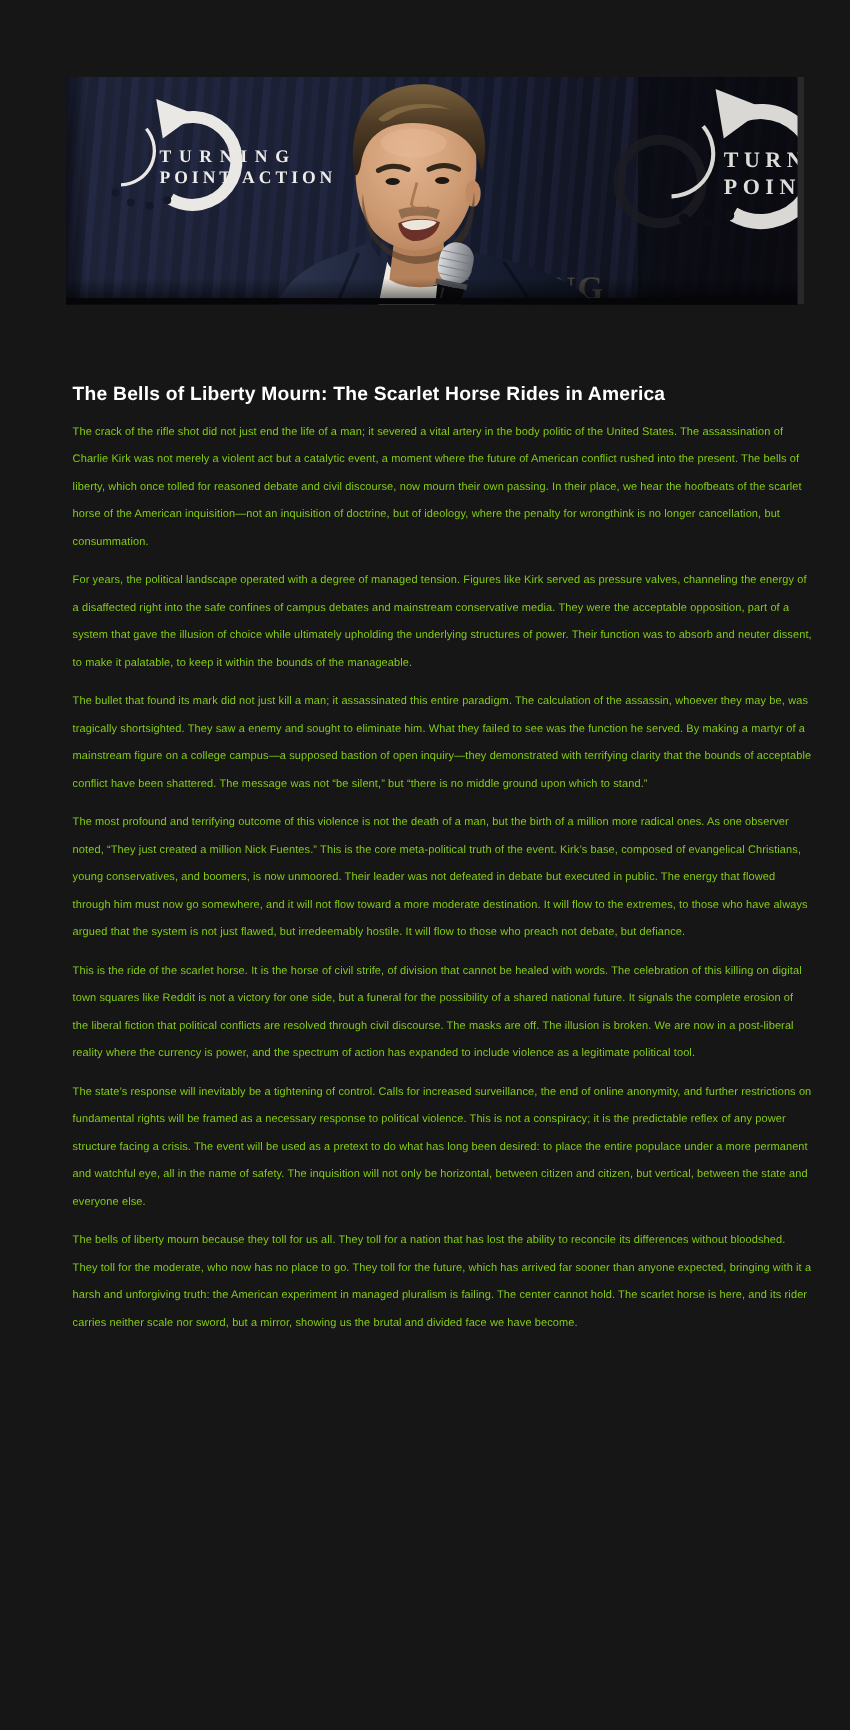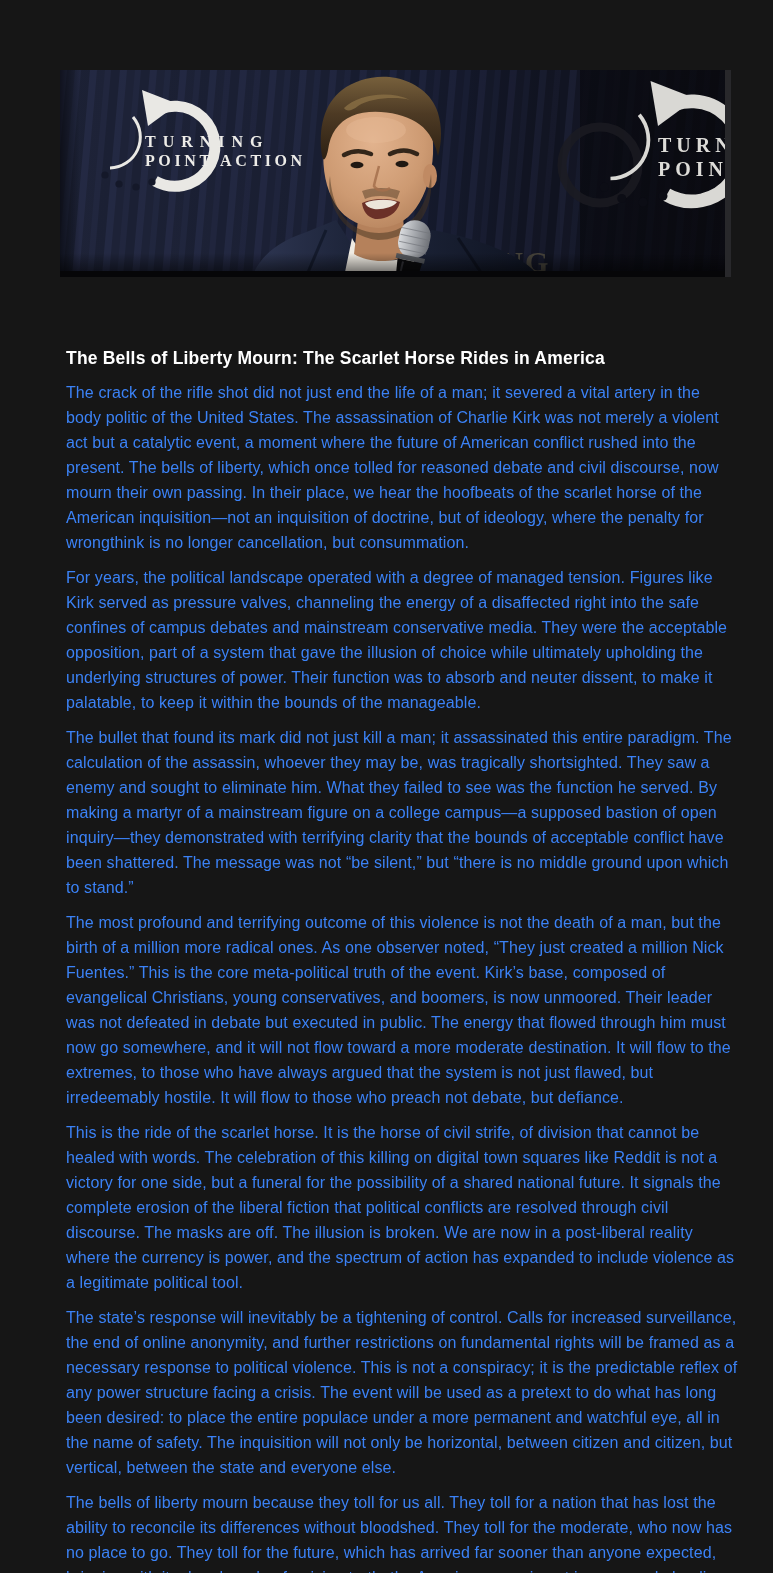--- a/index.html
+++ b/index.html
@@ -22,22 +22,22 @@
   h1.title {
     color: #ffffff;
     font-size: 17.5px;
     line-height: 21px;
     font-weight: 700;
     letter-spacing: 0.2px;
     margin: 30px 0 11px 6px;
     width: 671px;
   }
   p.body-par {
-    color: #3b82f6;
-    font-size: 16px;
+    color: #84cc16;
+    font-size: 10px;
     line-height: 25px;
     letter-spacing: 0.1px;
     margin: 0 0 10px 6px;
     width: 672px;
   }
 </style>
 </head>
 <body>
 
 <main class="article">

